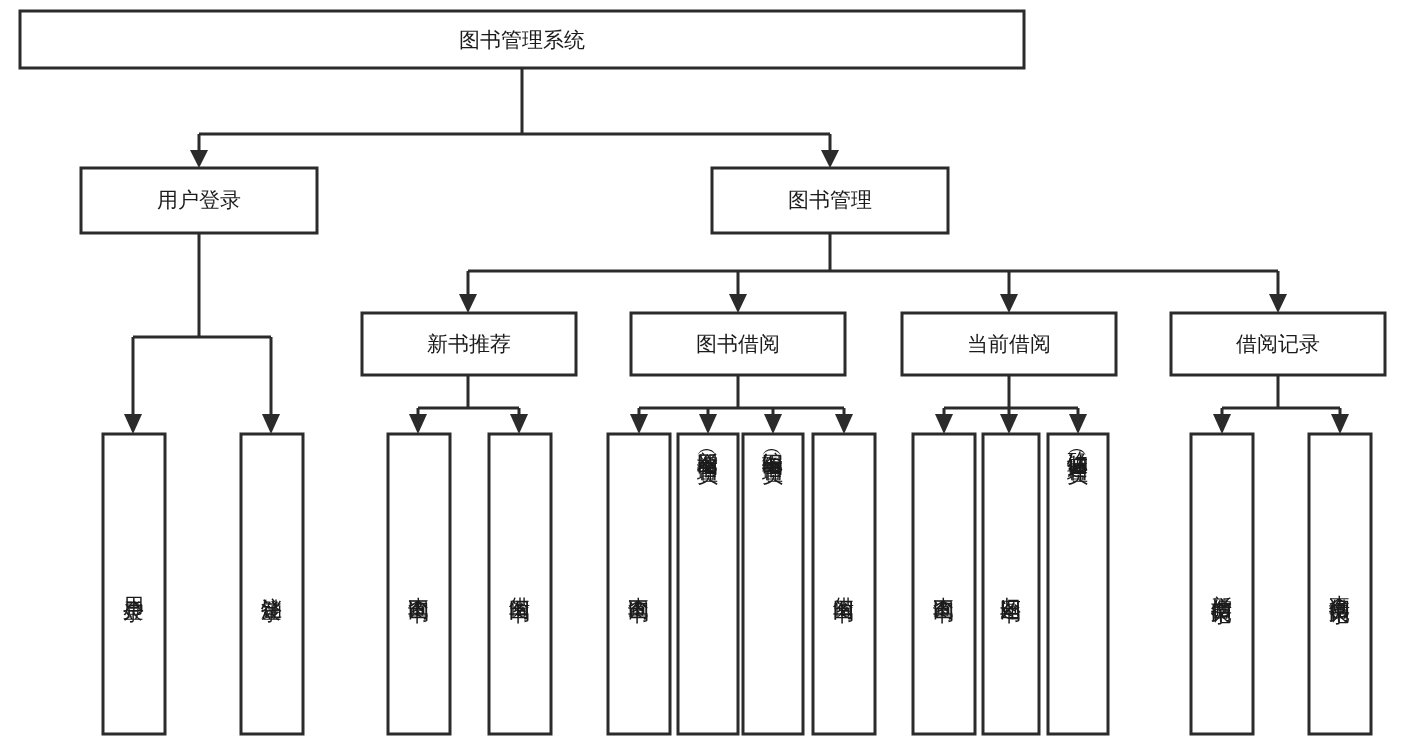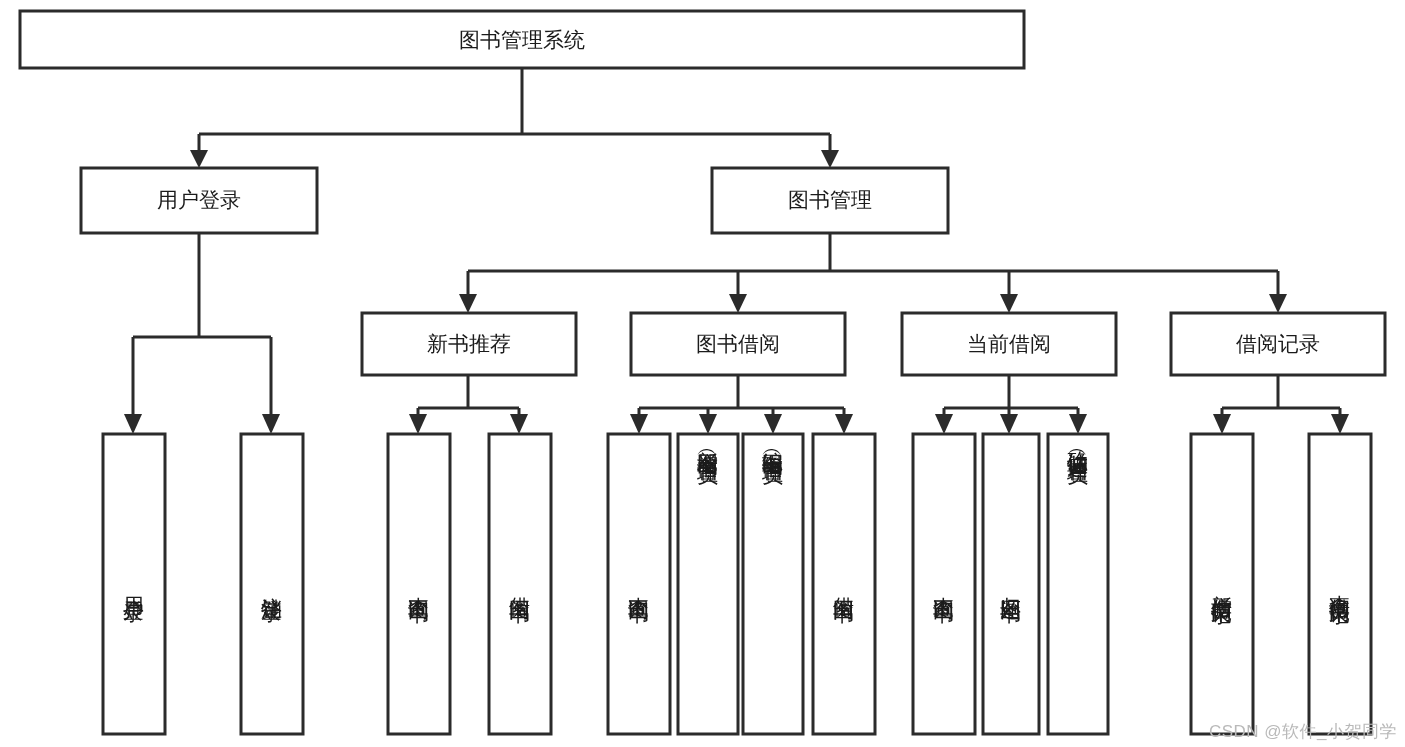--- a/index.html
+++ b/index.html
@@ -218,14 +218,13 @@
   </div>
 
   <div class="vlabel-wrap" style="left:1191px; top:434px; width:62px; height:300px;">
     <span class="vlabel">新增借阅记录</span>
   </div>
 
   <div class="vlabel-wrap" style="left:1309px; top:434px; width:62px; height:300px;">
     <span class="vlabel">查询借阅记录</span>
   </div>
 
-  <div class="watermark">CSDN @软件_小贺同学</div>
 </div>
 
 </body></html>

